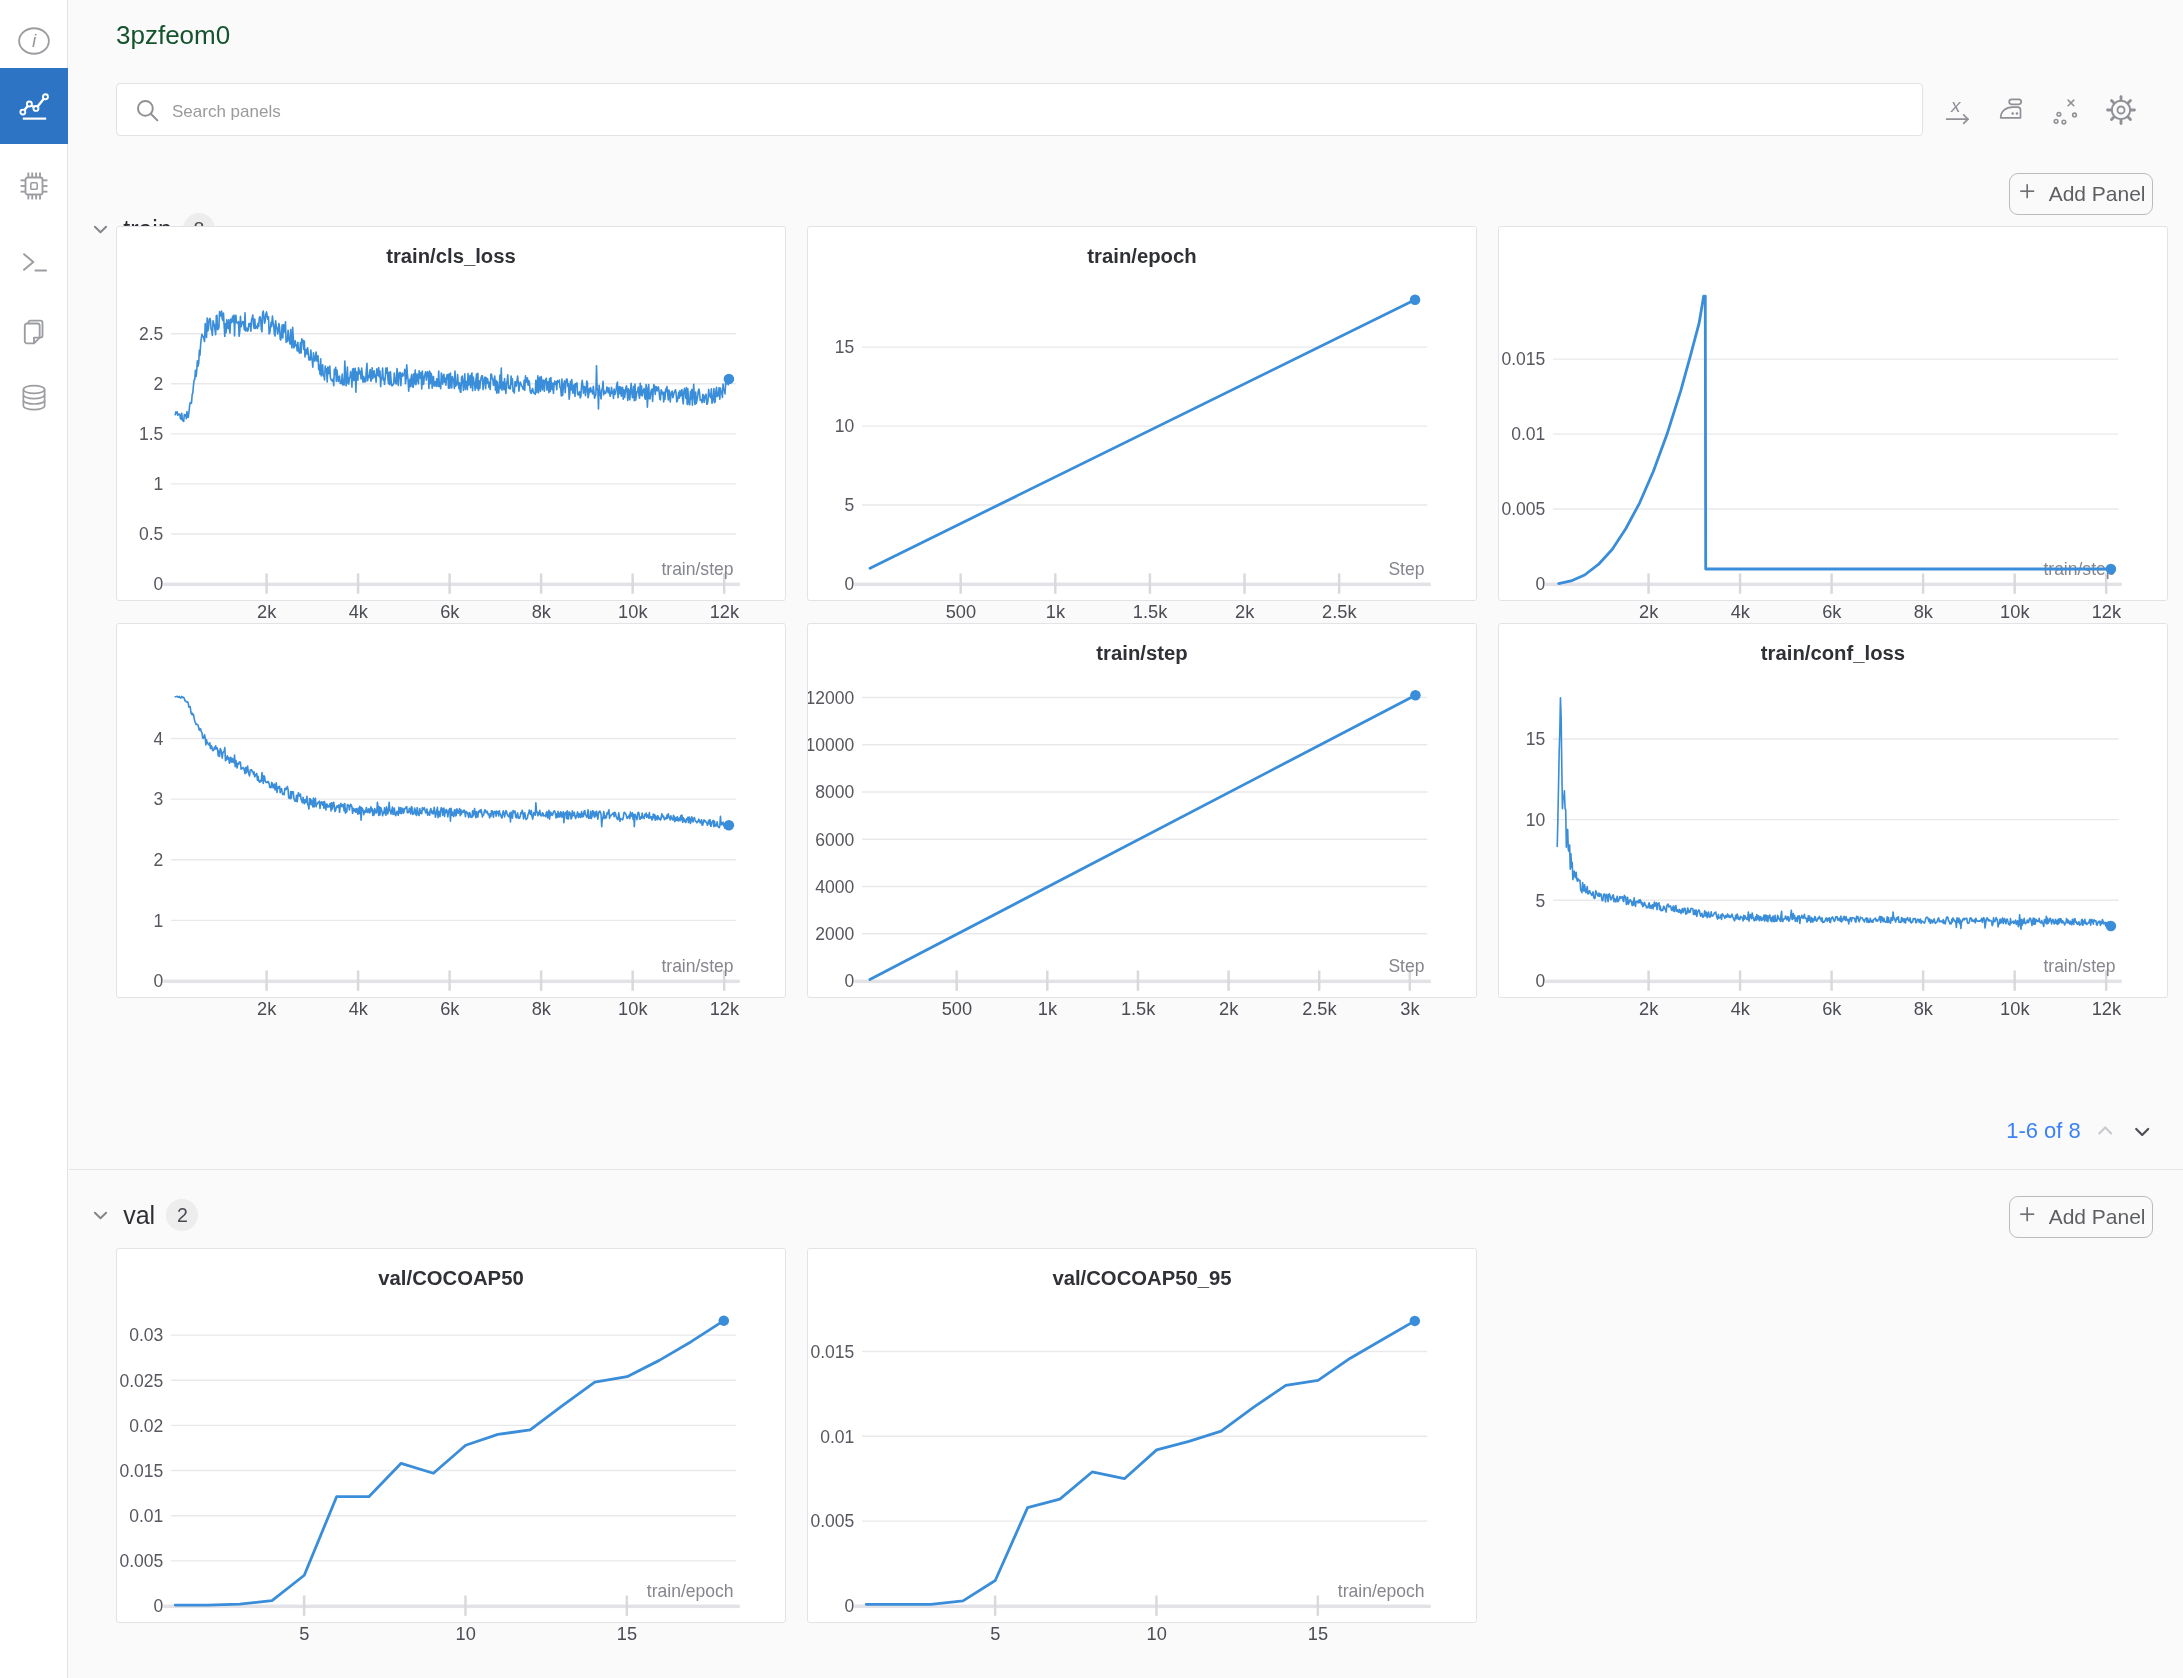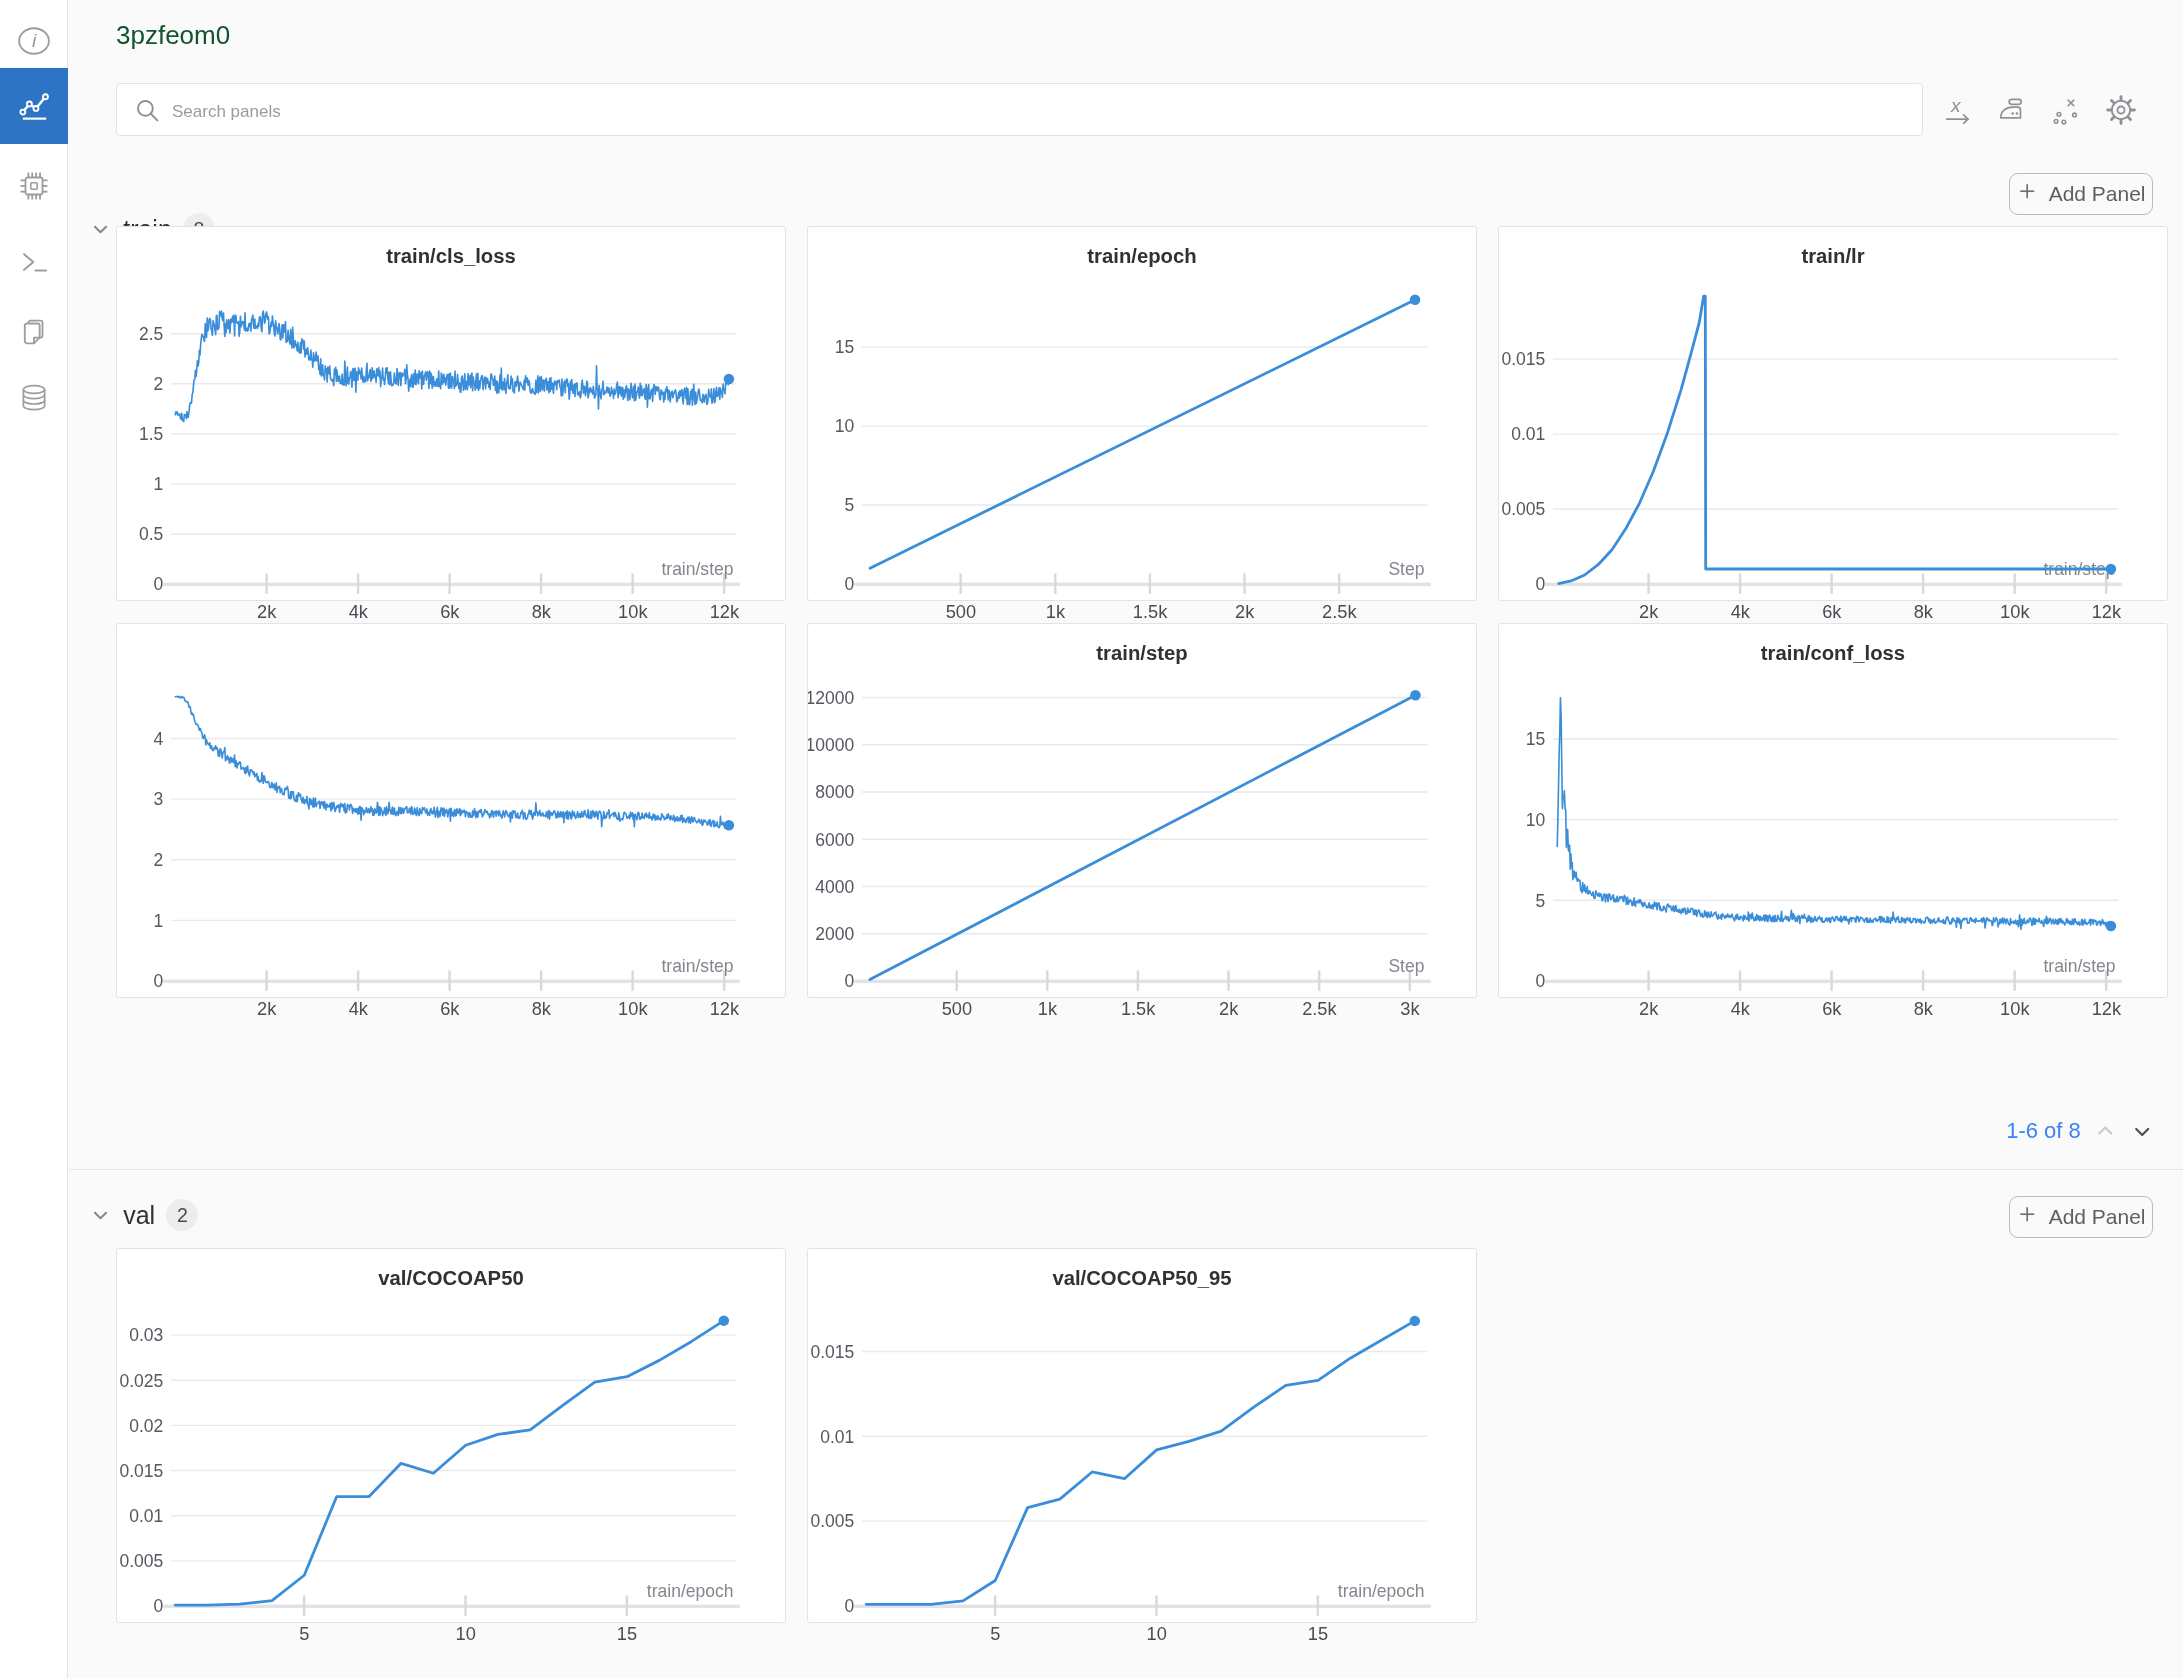--- a/index.html
+++ b/index.html
@@ -250,21 +250,20 @@
           <rect x="620.6610169491526" y="494" width="3.5" height="29" fill="#d9d9dd"></rect>
           <text x="622.6610169491526" y="557" text-anchor="middle" font-size="26" fill="#4b4c54">2k</text>
           <rect x="755.5762711864406" y="494" width="3.5" height="29" fill="#d9d9dd"></rect>
           <text x="757.5762711864406" y="557" text-anchor="middle" font-size="26" fill="#4b4c54">2.5k</text>
           <text x="879" y="496" text-anchor="end" font-size="25" fill="#85868e">Step</text>
           <polyline points="88.4,486.5 865.5,103.8" fill="none" stroke="#3a8dd9" stroke-width="4" stroke-linejoin="round" stroke-linecap="round"></polyline>
           <circle cx="865.5084745762712" cy="103.75935828877004" r="7.5" fill="#3a8dd9"></circle>
         </svg>
       </div>
       <div class="panel">
-        <div class="panel-title">train/lr</div>
         <svg width="667" height="418" viewBox="0 0 951 596">
           <text x="66" y="518" text-anchor="end" font-size="25" fill="#56575f">0</text>
           <line x1="77" y1="402.14720812182736" x2="883" y2="402.14720812182736" stroke="#e9e9eb" stroke-width="2"></line>
           <text x="66" y="411.14720812182736" text-anchor="end" font-size="25" fill="#56575f">0.005</text>
           <line x1="77" y1="295.2944162436548" x2="883" y2="295.2944162436548" stroke="#e9e9eb" stroke-width="2"></line>
           <text x="66" y="304.2944162436548" text-anchor="end" font-size="25" fill="#56575f">0.01</text>
           <line x1="77" y1="188.4416243654822" x2="883" y2="188.4416243654822" stroke="#e9e9eb" stroke-width="2"></line>
           <text x="66" y="197.4416243654822" text-anchor="end" font-size="25" fill="#56575f">0.015</text>
           <rect x="66" y="507" width="822" height="5" fill="#e3e3e7"></rect>
           <rect x="211.4918032786885" y="494" width="3.5" height="29" fill="#d9d9dd"></rect>

